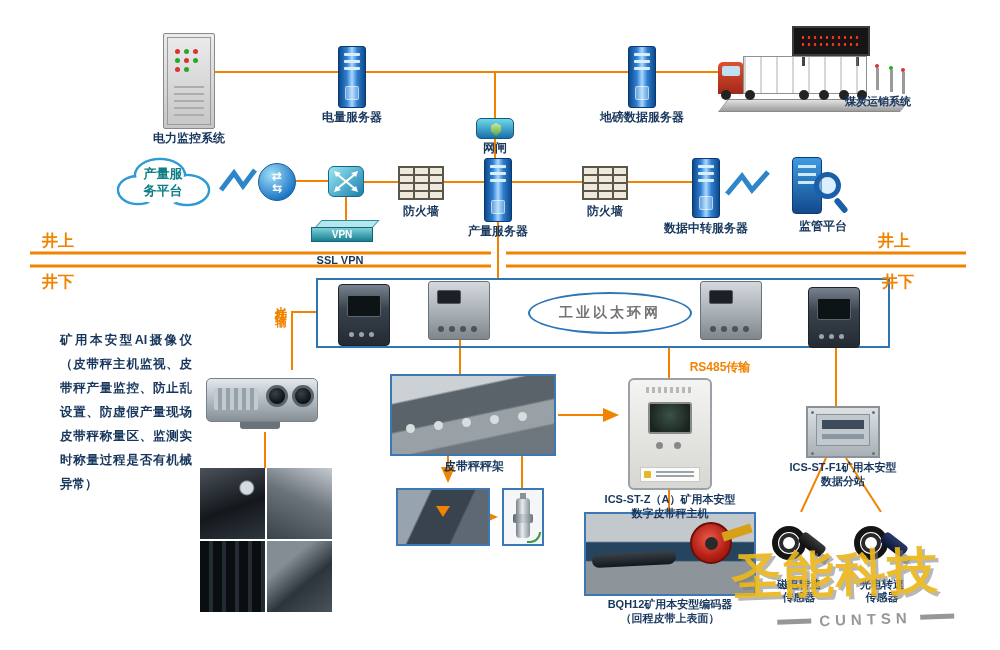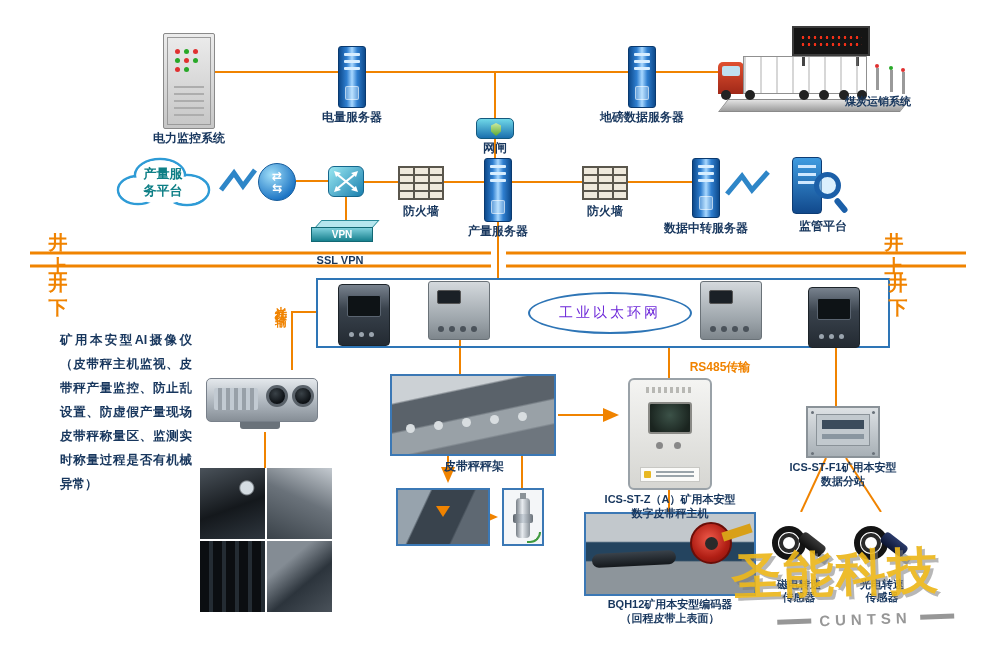--- a/index.html
+++ b/index.html
@@ -2,21 +2,21 @@
 <html><head>
 <meta charset="utf-8">
 <style>
   *{margin:0;padding:0;box-sizing:border-box}
   html,body{background:#fff}
   body{font-family:"Liberation Sans","DejaVu Sans",sans-serif}
   #canvas{position:relative;width:1000px;height:650px;background:#fff;overflow:hidden}
   .abs{position:absolute}
   .label{position:absolute;color:#17365D;font-weight:bold;font-size:12px;text-align:center;line-height:1.25;z-index:4}
   .label.s{font-size:11px}
-  .label.orange{color:#F08300;font-size:19px}
+  .label.orange{color:#F08300;font-size:16px}
   
   .server{position:absolute;z-index:2;border-radius:3px;border:1px solid #0a3a70;
     background:linear-gradient(90deg,#0d4a8c,#2f7fd0 30%,#a8d8ff 50%,#2f7fd0 70%,#0d4a8c)}
   .server .slots{position:absolute;left:5px;right:5px;top:6px;height:3px;background:#d8eeff;border-radius:1px;
     box-shadow:0 7px 0 #d8eeff,0 14px 0 #d8eeff}
   .server .panel{position:absolute;left:6px;right:6px;bottom:7px;height:14px;background:rgba(230,245,255,.35);
     border:1px solid rgba(255,255,255,.5);border-radius:2px}
   
   .firewall{position:absolute;z-index:2;border:2px solid #5a564c;
     background:repeating-linear-gradient(to bottom,rgba(90,86,76,0) 0 6px,#5a564c 6px 8px),
@@ -34,21 +34,21 @@
     box-shadow:11px 0 0 #4a525a,22px 0 0 #4a525a,33px 0 0 #4a525a}
   
   .photo{position:absolute;z-index:2;border:2px solid #3b78b5}
   
   .sensor{position:absolute;z-index:2;width:62px;height:64px;background:#fff}
   .sensor .coil{position:absolute;left:4px;top:14px;width:34px;height:34px;border:6px solid #141414;border-radius:50%}
   .sensor .coil2{position:absolute;left:11px;top:21px;width:20px;height:20px;border:4px solid #2a2a2a;border-radius:50%}
   .sensor .body{position:absolute;left:30px;top:26px;width:28px;height:13px;border-radius:4px;
     background:linear-gradient(180deg,#3a3a3a,#0e0e0e);transform:rotate(38deg)}
   .sensor .tip{position:absolute;left:51px;top:43px;width:9px;height:8px;background:#a8b0b6;transform:rotate(38deg)}
-  .ringtext{color:#6d28d9;font-weight:normal;font-size:14px;letter-spacing:3px;white-space:nowrap}
+  .ringtext{color:#737373;font-weight:bold;font-size:14px;letter-spacing:3px;white-space:nowrap}
 </style>
 </head>
 <body>
 
 <div id="canvas">
 
   <svg width="1000" height="650" style="position:absolute;left:0;top:0;z-index:1">
     <defs>
       <marker id="arr" markerWidth="9" markerHeight="8" refX="7" refY="3.5" orient="auto">
         <path d="M0,0 L8,3.5 L0,7 Z" fill="#F08300"></path>

